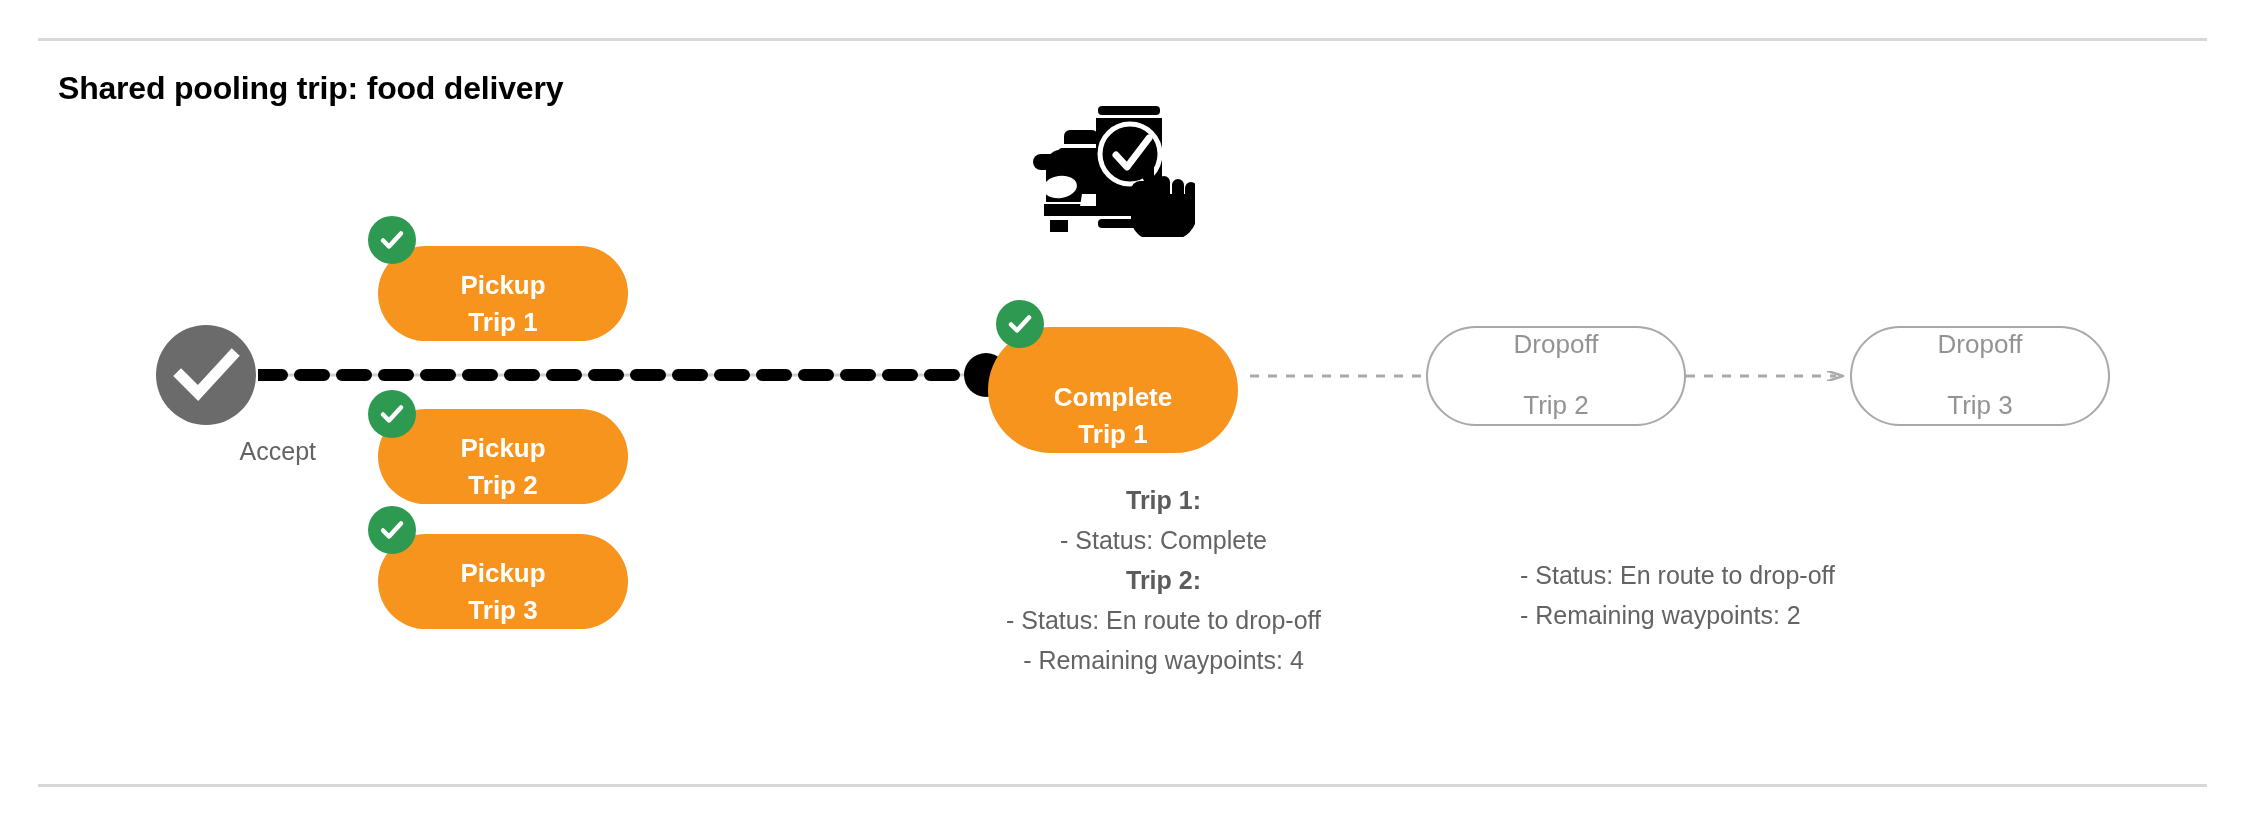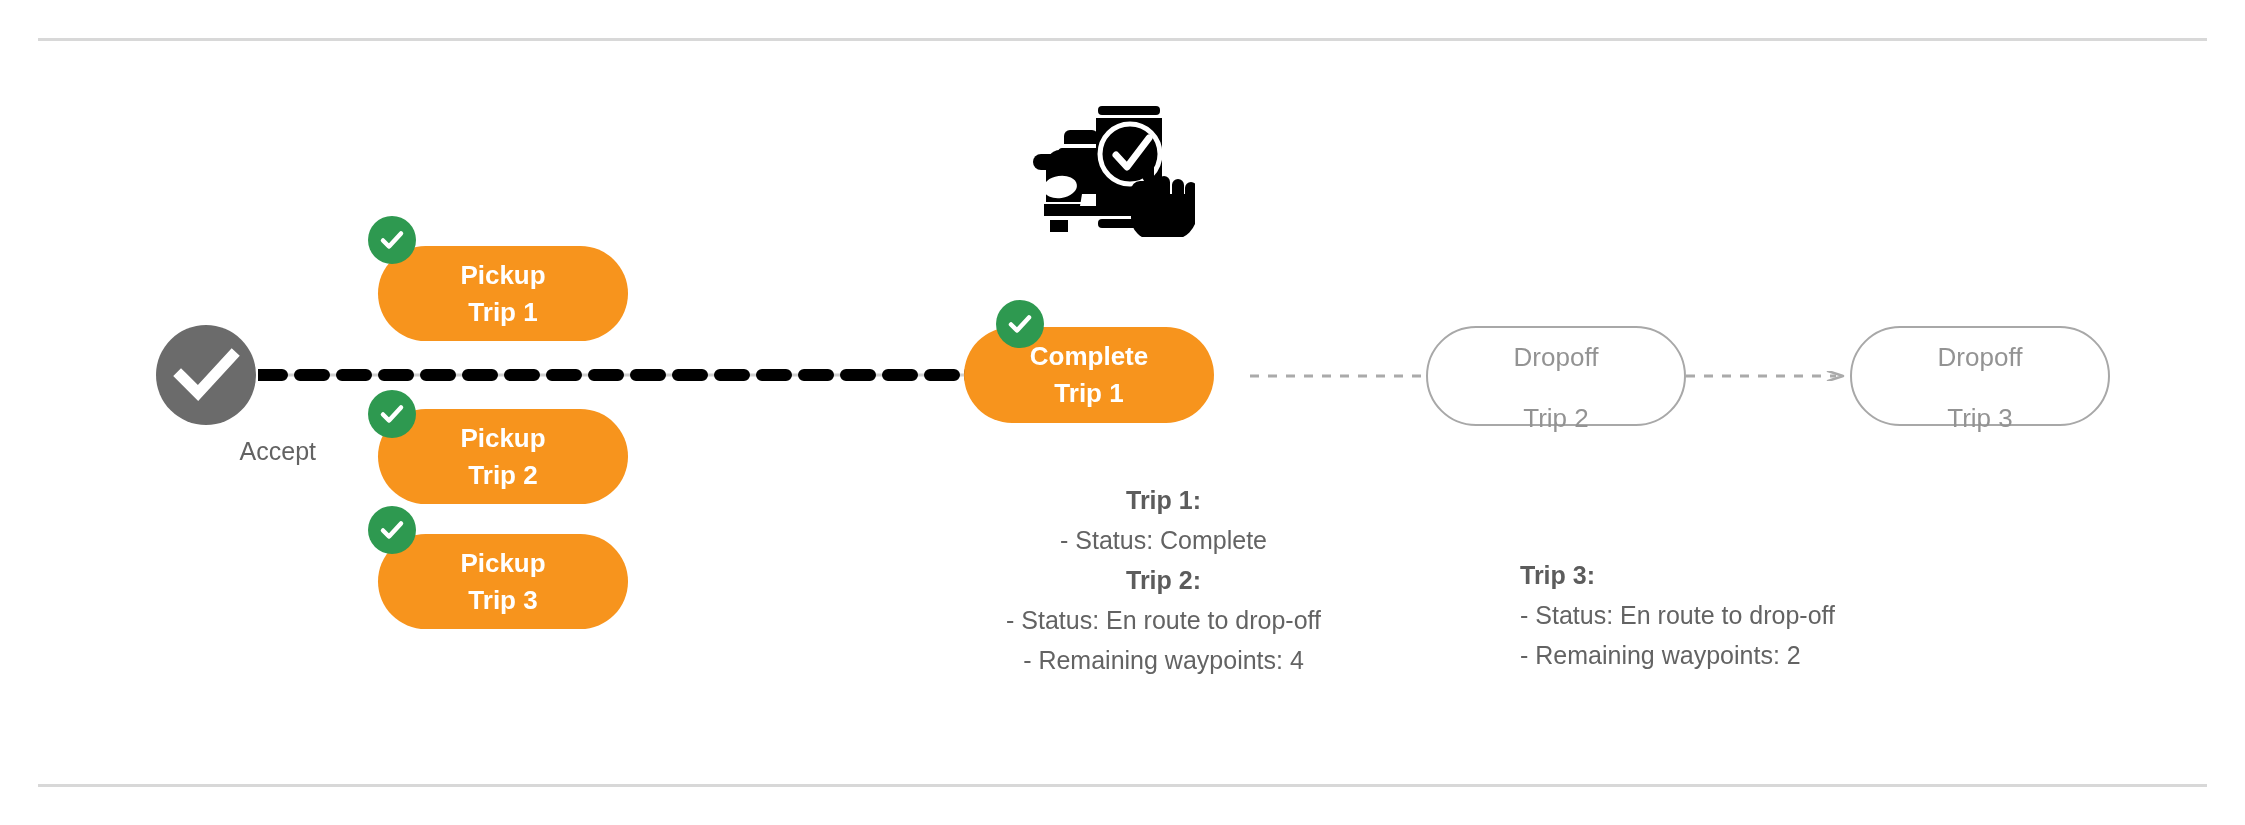--- a/index.html
+++ b/index.html
@@ -87,21 +87,21 @@
   }
 
   
   .pill {
     position: absolute;
     box-sizing: border-box;
     border-radius: 999px;
     display: flex;
     flex-direction: column;
     align-items: center;
-    justify-content: center;
+    justify-content: flex-end;
   }
   .pill .line {
     font-size: 26px;
     line-height: 37px;
     white-space: nowrap;
   }
   .pill.solid {
     background: #f7941d;
   }
   .pill.solid .line {
@@ -114,21 +114,21 @@
   }
   .pill.outline .line {
     color: #939393;
     font-weight: normal;
     margin-top: 24px;
   }
 
   #pill-pickup-1 { left: 378px; top: 246px;  width: 250px; height: 95px; }
   #pill-pickup-2 { left: 378px; top: 409px;  width: 250px; height: 95px; }
   #pill-pickup-3 { left: 378px; top: 534px;  width: 250px; height: 95px; }
-  #pill-complete-1 { left: 964px; top: 327px; width: 250px; height: 96px; }
+  #pill-complete-1 { left: 988px; top: 327px; width: 250px; height: 126px; }
   #pill-dropoff-2 { left: 1426px; top: 326px; width: 260px; height: 100px; }
   #pill-dropoff-3 { left: 1850px; top: 326px; width: 260px; height: 100px; }
 
   
   .check-badge {
     position: absolute;
     width: 48px;
     height: 48px;
     border-radius: 50%;
     background: #2e9950;
@@ -182,20 +182,21 @@
   #trip-info-right { left: 1520px; top: 555px; }
 </style>
 </head>
 <body>
 
 <div id="canvas">
 
   <div class="rule top"></div>
   <div class="rule bottom"></div>
 
+  <div id="page-title">Shared pooling trip: food delivery</div>
 
   <div id="accept-node">
     <div id="accept-circle">
       <svg width="100" height="100" viewBox="0 0 100 100">
         <path d="M25 51 L42 68 L76 31" fill="none" stroke="#ffffff" stroke-width="11" stroke-linecap="square" stroke-linejoin="miter"></path>
       </svg>
     </div>
     <div id="accept-label">
       <div>Accept</div>
     </div>
@@ -297,18 +298,17 @@
 
   <div class="info-block" id="trip-info-left">
     <div class="heading"><span>Trip 1</span><span>:</span></div>
     <div class="row">- Status:  Complete</div>
     <div class="heading"><span>Trip 2</span><span>:</span></div>
     <div class="row">- Status:  En route to drop-off</div>
     <div class="row">- Remaining waypoints: 4</div>
   </div>
 
   <div class="info-block" id="trip-info-right">
-    <div class="heading"><span>Trip 3</span><span>:</span></div>
     <div class="row">- Status:  En route to drop-off</div>
     <div class="row">- Remaining waypoints: 2</div>
   </div>
 
 </div>
 
 </body></html>

